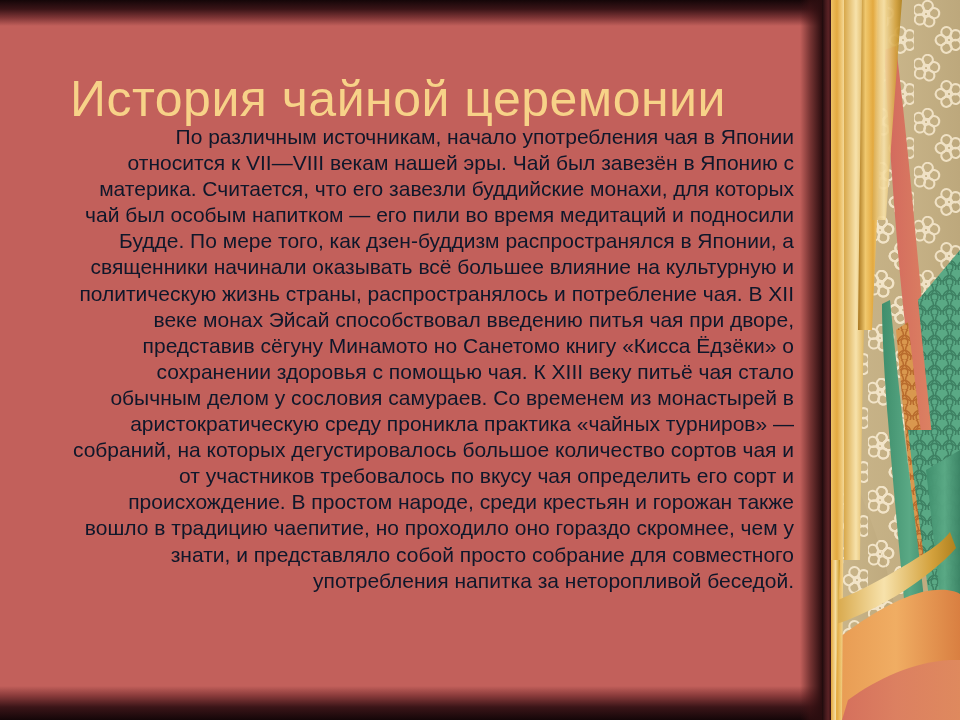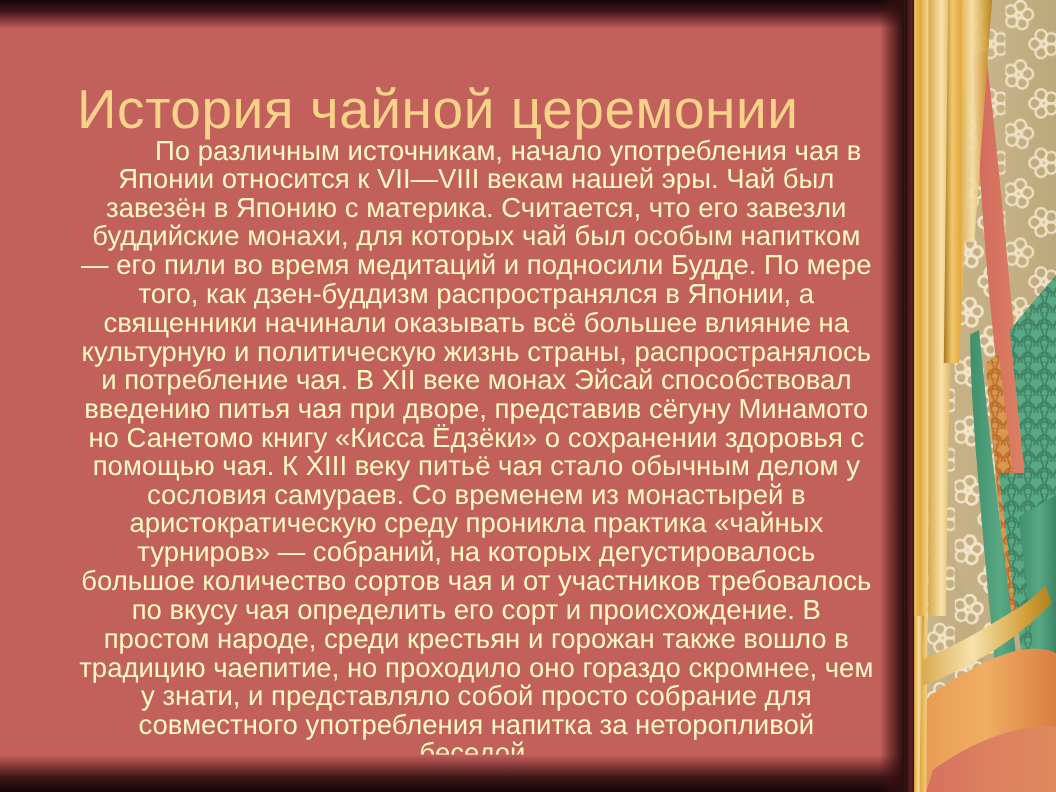--- a/index.html
+++ b/index.html
@@ -29,22 +29,22 @@
   #title{
     position:absolute;left:70px;top:36px;width:740px;
     color:#f7d288;
     font-size:50px;line-height:58px;font-weight:400;
     letter-spacing:.5px;white-space:nowrap;
   }
 
   
   #body-text{
     position:absolute;left:72px;top:124px;width:722px;
-    color:#fef9c3;font-size:25px;line-height:26.1px;
-    text-indent:58px;text-align:center;
+    color:#0f172a;font-size:21px;line-height:26.1px;
+    text-indent:58px;text-align:right;
   }
 
   
   #border-panel{
     position:absolute;left:822px;top:0;width:138px;height:720px;
     overflow:hidden;background:#c9b489;
   }
   #border-panel svg{display:block;width:138px;height:720px;}
 
   

